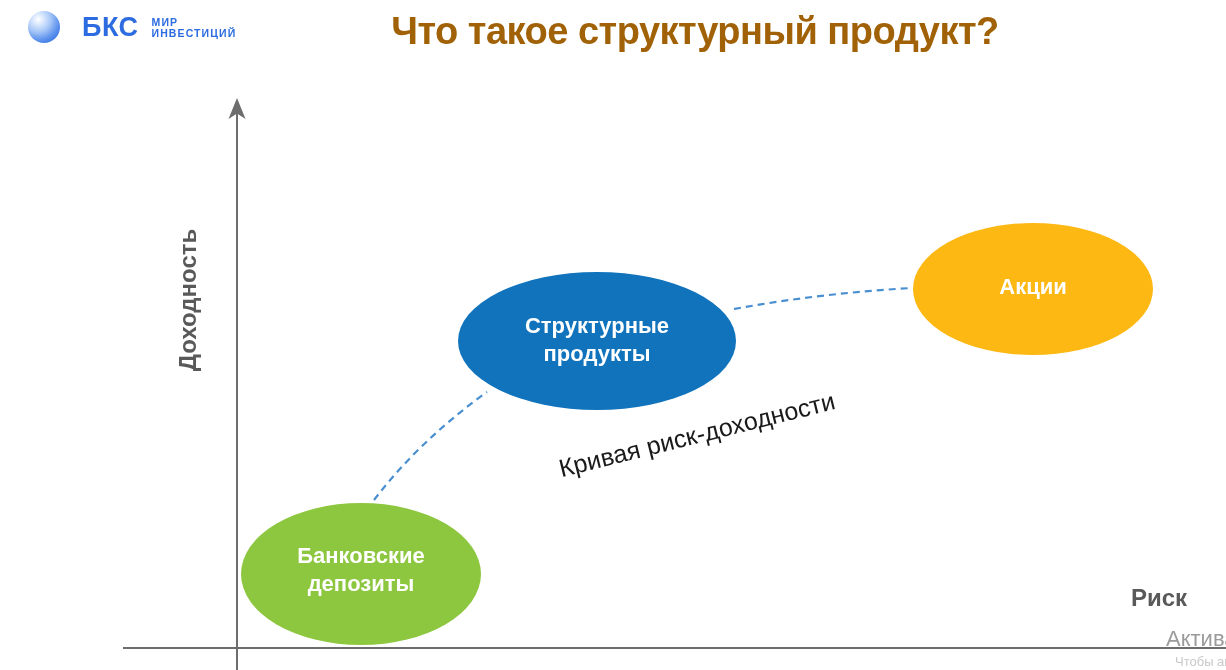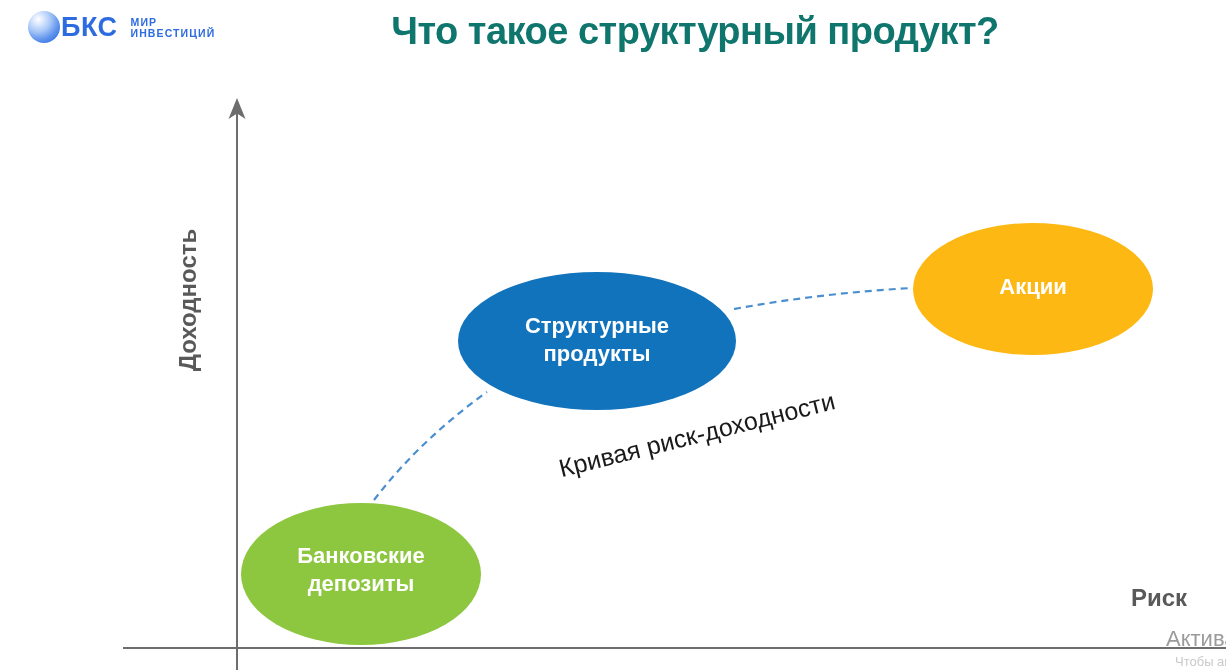--- a/index.html
+++ b/index.html
@@ -3,25 +3,25 @@
 <meta charset="utf-8">
 <style>
   * { margin:0; padding:0; box-sizing:border-box; }
   html,body { width:1226px; height:670px; background:#ffffff; overflow:hidden;
     font-family:"Liberation Sans", sans-serif; }
   .page { position:relative; width:1226px; height:670px; background:#fff; overflow:hidden; }
 
   .logo { position:absolute; left:28px; top:11px; display:flex; align-items:center; }
   .logo-sphere { width:32px; height:32px; border-radius:50%;
     background: radial-gradient(circle at 32% 26%, #ffffff 0%, #dce9fd 16%, #a9c8f7 38%, #6497ee 62%, #3b78e4 82%, #2f66d6 100%); }
-  .logo-brand { color:#2d6ce0; font-weight:700; font-size:27px; letter-spacing:0.5px; margin-left:1px; line-height:1; }
+  .logo-brand { color:#2d6ce0; font-weight:700; font-size:27px; letter-spacing:0.5px; margin-left:22px; line-height:1; }
   .logo-tagline { color:#2d6ce0; font-weight:700; font-size:10.5px; letter-spacing:1.1px; margin-left:13px; line-height:11.5px; margin-top:2px; }
 
   .title { position:absolute; left:365px; top:10px; width:660px; text-align:center;
-    color:#0f766e; font-size:38px; font-weight:700; letter-spacing:-0.5px; }
+    color:#a16207; font-size:38px; font-weight:700; letter-spacing:-0.5px; }
 
   svg.diagram { position:absolute; left:0; top:0; }
   .ellipse-label { fill:#ffffff; font-weight:700; font-size:22px; text-anchor:middle; }
   .axis-label { fill:#595959; font-weight:700; font-size:24px; }
   .curve-label { fill:#1a1a1a; font-size:25px; }
 
   .watermark { position:absolute; left:1166px; top:626px; color:#9b9b9b; font-size:22px; white-space:nowrap; }
   .watermark2 { position:absolute; left:1175px; top:654px; color:#c9c9c9; font-size:13px; white-space:nowrap; }
 </style>
 </head>

